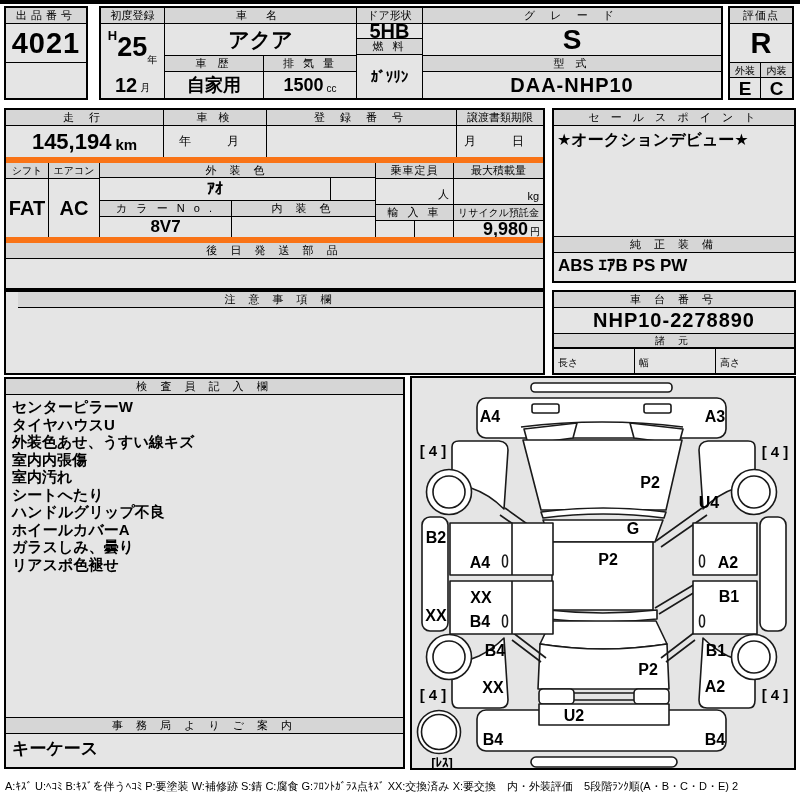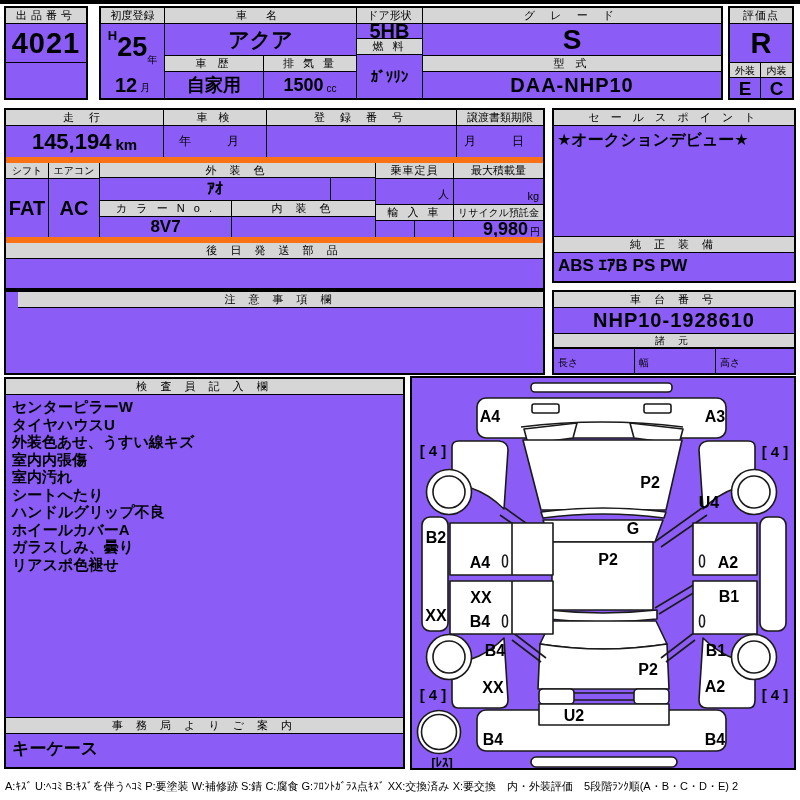--- a/index.html
+++ b/index.html
@@ -1,18 +1,18 @@
 <!DOCTYPE html>
 <html><head>
 <meta charset="utf-8">
 <style>
   html,body{margin:0;padding:0;background:#fff;}
   #sheet{position:relative;width:800px;height:800px;background:#fff;overflow:hidden;
          font-family:"Liberation Sans","DejaVu Sans",sans-serif;color:#000;}
-  .box{position:absolute;box-sizing:border-box;border:2px solid #000;background:#8b5cf6;}
+  .box{position:absolute;box-sizing:border-box;border:2px solid #000;background:#e5e5e5;}
   .hdr{background:#d6d6d6;border-bottom:1px solid #000;text-align:center;
        font-size:11px;line-height:15px;overflow:hidden;white-space:nowrap;}
   .row{display:flex;box-sizing:border-box;}
   .cell{box-sizing:border-box;overflow:hidden;}
   .bR{border-right:1px solid #000;}
   .bB{border-bottom:6px solid #f97316;}
   .bT{border-top:1px solid #000;}
   .ctr{display:flex;align-items:center;justify-content:center;}
   .bold{font-weight:bold;}
   .unit{font-size:10px;font-weight:normal;}
@@ -179,21 +179,21 @@
     <div class="cell bold" style="flex:1;font-size:17px;padding:3px 4px;">ABS ｴｱB PS PW</div>
   </div>
 
   <div class="box" style="left:4px;top:290px;width:541px;height:85px;padding-left:12px;">
     <div class="hdr" style="letter-spacing:5px;">注 意 事 項 欄</div>
     <div class="cell" style="height:64px;"></div>
   </div>
 
   <div class="box" style="left:552px;top:290px;width:244px;height:85px;">
     <div class="hdr" style="letter-spacing:5px;">車 台 番 号</div>
-    <div class="ctr bold" style="height:25px;font-size:20px;letter-spacing:1px;">NHP10-1928610</div>
+    <div class="ctr bold" style="height:25px;font-size:20px;letter-spacing:1px;">NHP10-2278890</div>
     <div class="hdr bT" style="letter-spacing:5px;font-size:10px;line-height:13px;">諸  元</div>
     <div class="row bT" style="height:27px;">
       <div class="cell bR" style="width:81px;font-size:10px;padding:7px 0 0 4px;">長さ</div>
       <div class="cell bR" style="width:81px;font-size:10px;padding:7px 0 0 4px;">幅</div>
       <div class="cell" style="flex:1;font-size:10px;padding:7px 0 0 4px;">高さ</div>
     </div>
   </div>
 
   <div class="box" style="left:4px;top:377px;width:401px;height:392px;display:flex;flex-direction:column;">
     <div class="hdr" style="letter-spacing:5px;">検 査 員 記 入 欄</div>

